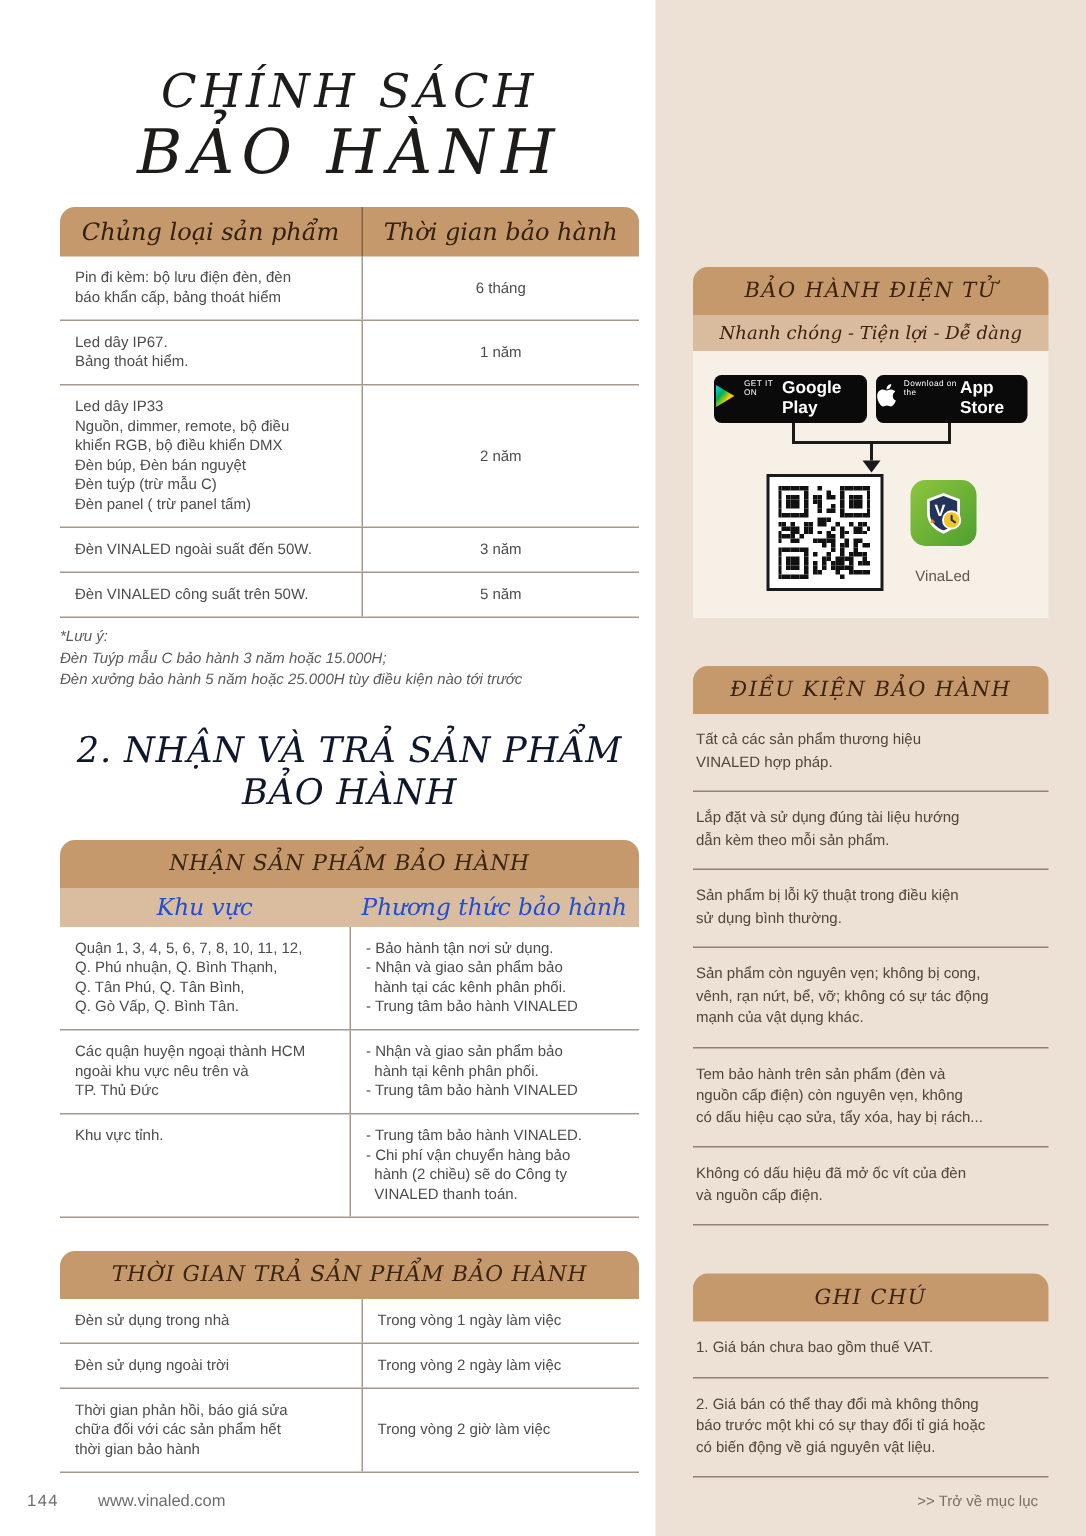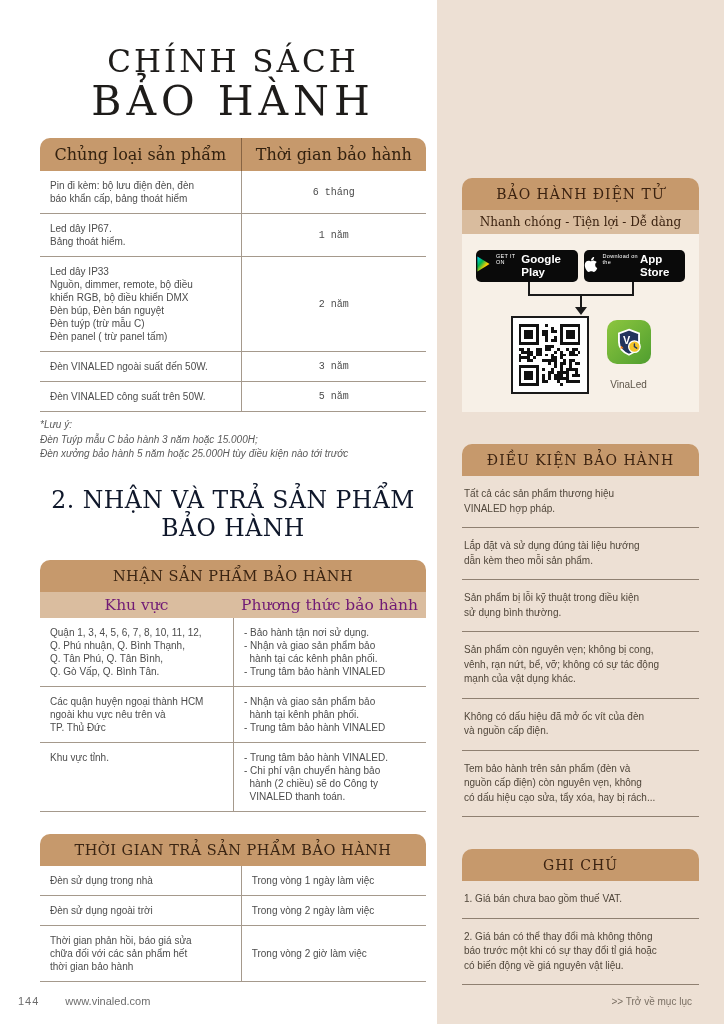--- a/index.html
+++ b/index.html
@@ -1,21 +1,21 @@
 <!DOCTYPE html>
 <html><head>
 <meta charset="utf-8">
 <style>
   * { margin:0; padding:0; box-sizing:border-box; }
   html,body { width:724px; height:1024px; }
   body {
     position:relative; background:#ffffff; overflow:hidden;
     font-family:"Liberation Sans", sans-serif; color:#4c4c4c;
   }
-  .serif { font-family:"DejaVu Serif","Liberation Serif",serif; }
+  .serif { font-family:"DejaVu Serif","Liberation Serif",serif;font-style:italic; }
 
   
   .content { position:absolute; left:40px; top:0; width:386px; }
 
   .page-title { text-align:center; margin-top:44px; color:#1e1c1a; }
   .page-title .l1 { font-size:31px; letter-spacing:3px; line-height:1.1; }
   .page-title .l2 { font-size:41px; letter-spacing:5px; line-height:1.15; }
 
   .h1 { text-align:center; margin-top:30px; font-size:19px; letter-spacing:1px; color:#241d15; }
   .h2 { text-align:center; margin-top:24px; font-size:23.5px; letter-spacing:.5px; color:#0f172a; }
@@ -26,29 +26,29 @@
     color:#33210f; text-align:center; align-items:center;
   }
   .tbl-head .hc { padding:7px 2px; font-size:16px; }
   .tbl-head .hc.c2 { border-left:1px solid rgba(58,36,18,.45); }
 
   .titlebar {
     background:#C6996C; border-radius:10px 10px 0 0; color:#3a2412;
     text-align:center; font-size:14.5px; padding:8px 2px; letter-spacing:.5px;
   }
   .subhead {
-    display:flex; background:#DABD9F; color:#701a75; text-align:center;
+    display:flex; background:#DABD9F; color:#1d4ed8; text-align:center;
   }
   .subhead .hc { padding:4px 2px; font-size:15.5px; }
 
   .trow { display:flex; border-bottom:1px solid #a5998c; }
   .trow .c { font-size:10px; line-height:1.3; }
   .trow .c1 { padding:8px 6px 8px 10px; }
   .trow .c2 { border-left:1px solid #a5998c; display:flex; align-items:center; }
-  .center2 { justify-content:center; text-align:right;font-family:Liberation Mono, monospace; }
+  .center2 { justify-content:center; text-align:right; }
   .pre { white-space:pre-wrap; }
 
   
   .w52 { width:52%; } .w48 { width:48%; } .w50 { width:50%; }
 
   .note { font-style:italic; font-size:10px; line-height:1.45; color:#5a5a5a; margin-top:6px; }
 
   .gap1 { margin-top:18px; }
 
   
@@ -744,25 +744,25 @@
     <div class="card-head serif">ĐIỀU KIỆN BẢO HÀNH</div>
     <div class="side-item pre">Tất cả các sản phẩm thương hiệu
 VINALED hợp pháp.</div>
     <div class="side-item pre">Lắp đặt và sử dụng đúng tài liệu hướng
 dẫn kèm theo mỗi sản phẩm.</div>
     <div class="side-item pre">Sản phẩm bị lỗi kỹ thuật trong điều kiện
 sử dụng bình thường.</div>
     <div class="side-item pre">Sản phẩm còn nguyên vẹn; không bị cong,
 vênh, rạn nứt, bể, vỡ; không có sự tác động
 mạnh của vật dụng khác.</div>
-    <div class="side-item pre">Không có dấu hiệu đã mở ốc vít của đèn
-và nguồn cấp điện.</div>
     <div class="side-item pre">Tem bảo hành trên sản phẩm (đèn và
 nguồn cấp điện) còn nguyên vẹn, không
 có dấu hiệu cạo sửa, tẩy xóa, hay bị rách...</div>
+    <div class="side-item pre">Không có dấu hiệu đã mở ốc vít của đèn
+và nguồn cấp điện.</div>
   </div>
 
   <div class="side-sec notes">
     <div class="card-head serif">GHI CHÚ</div>
     <div class="side-item pre">1. Giá bán chưa bao gồm thuế VAT.</div>
     <div class="side-item pre">2. Giá bán có thể thay đổi mà không thông
 báo trước một khi có sự thay đổi tỉ giá hoặc
 có biến động về giá nguyên vật liệu.</div>
   </div>
 

